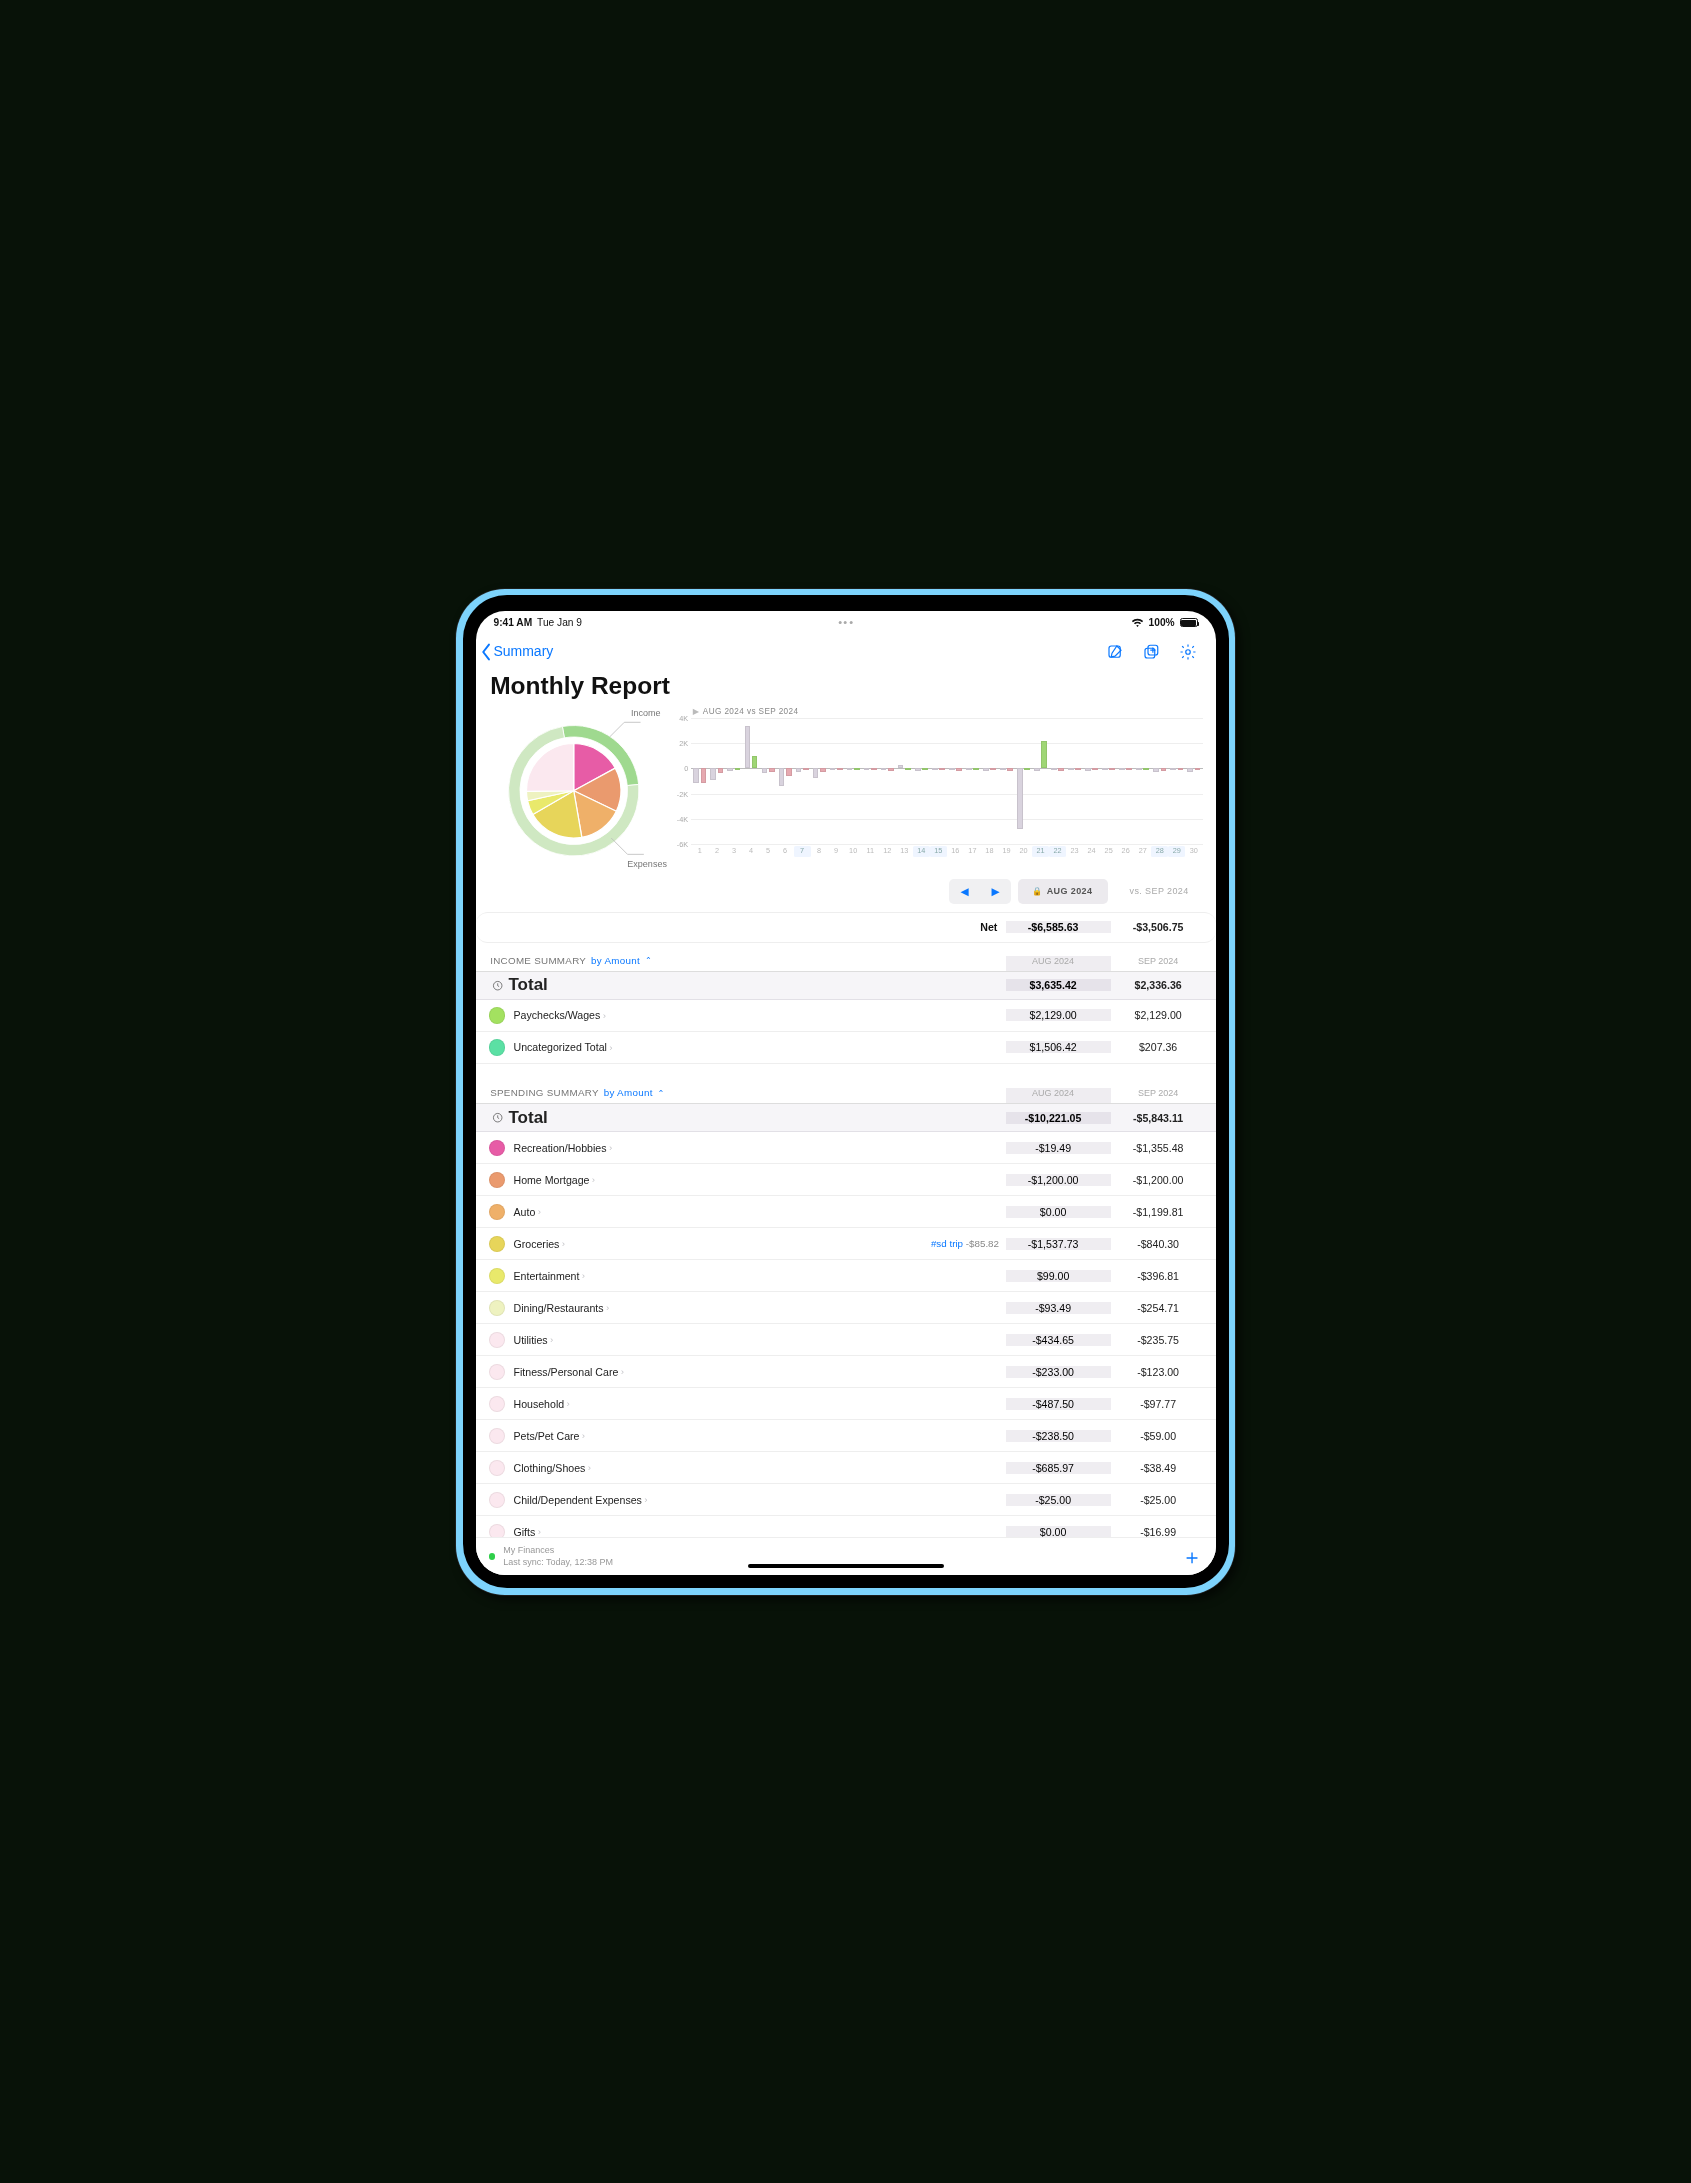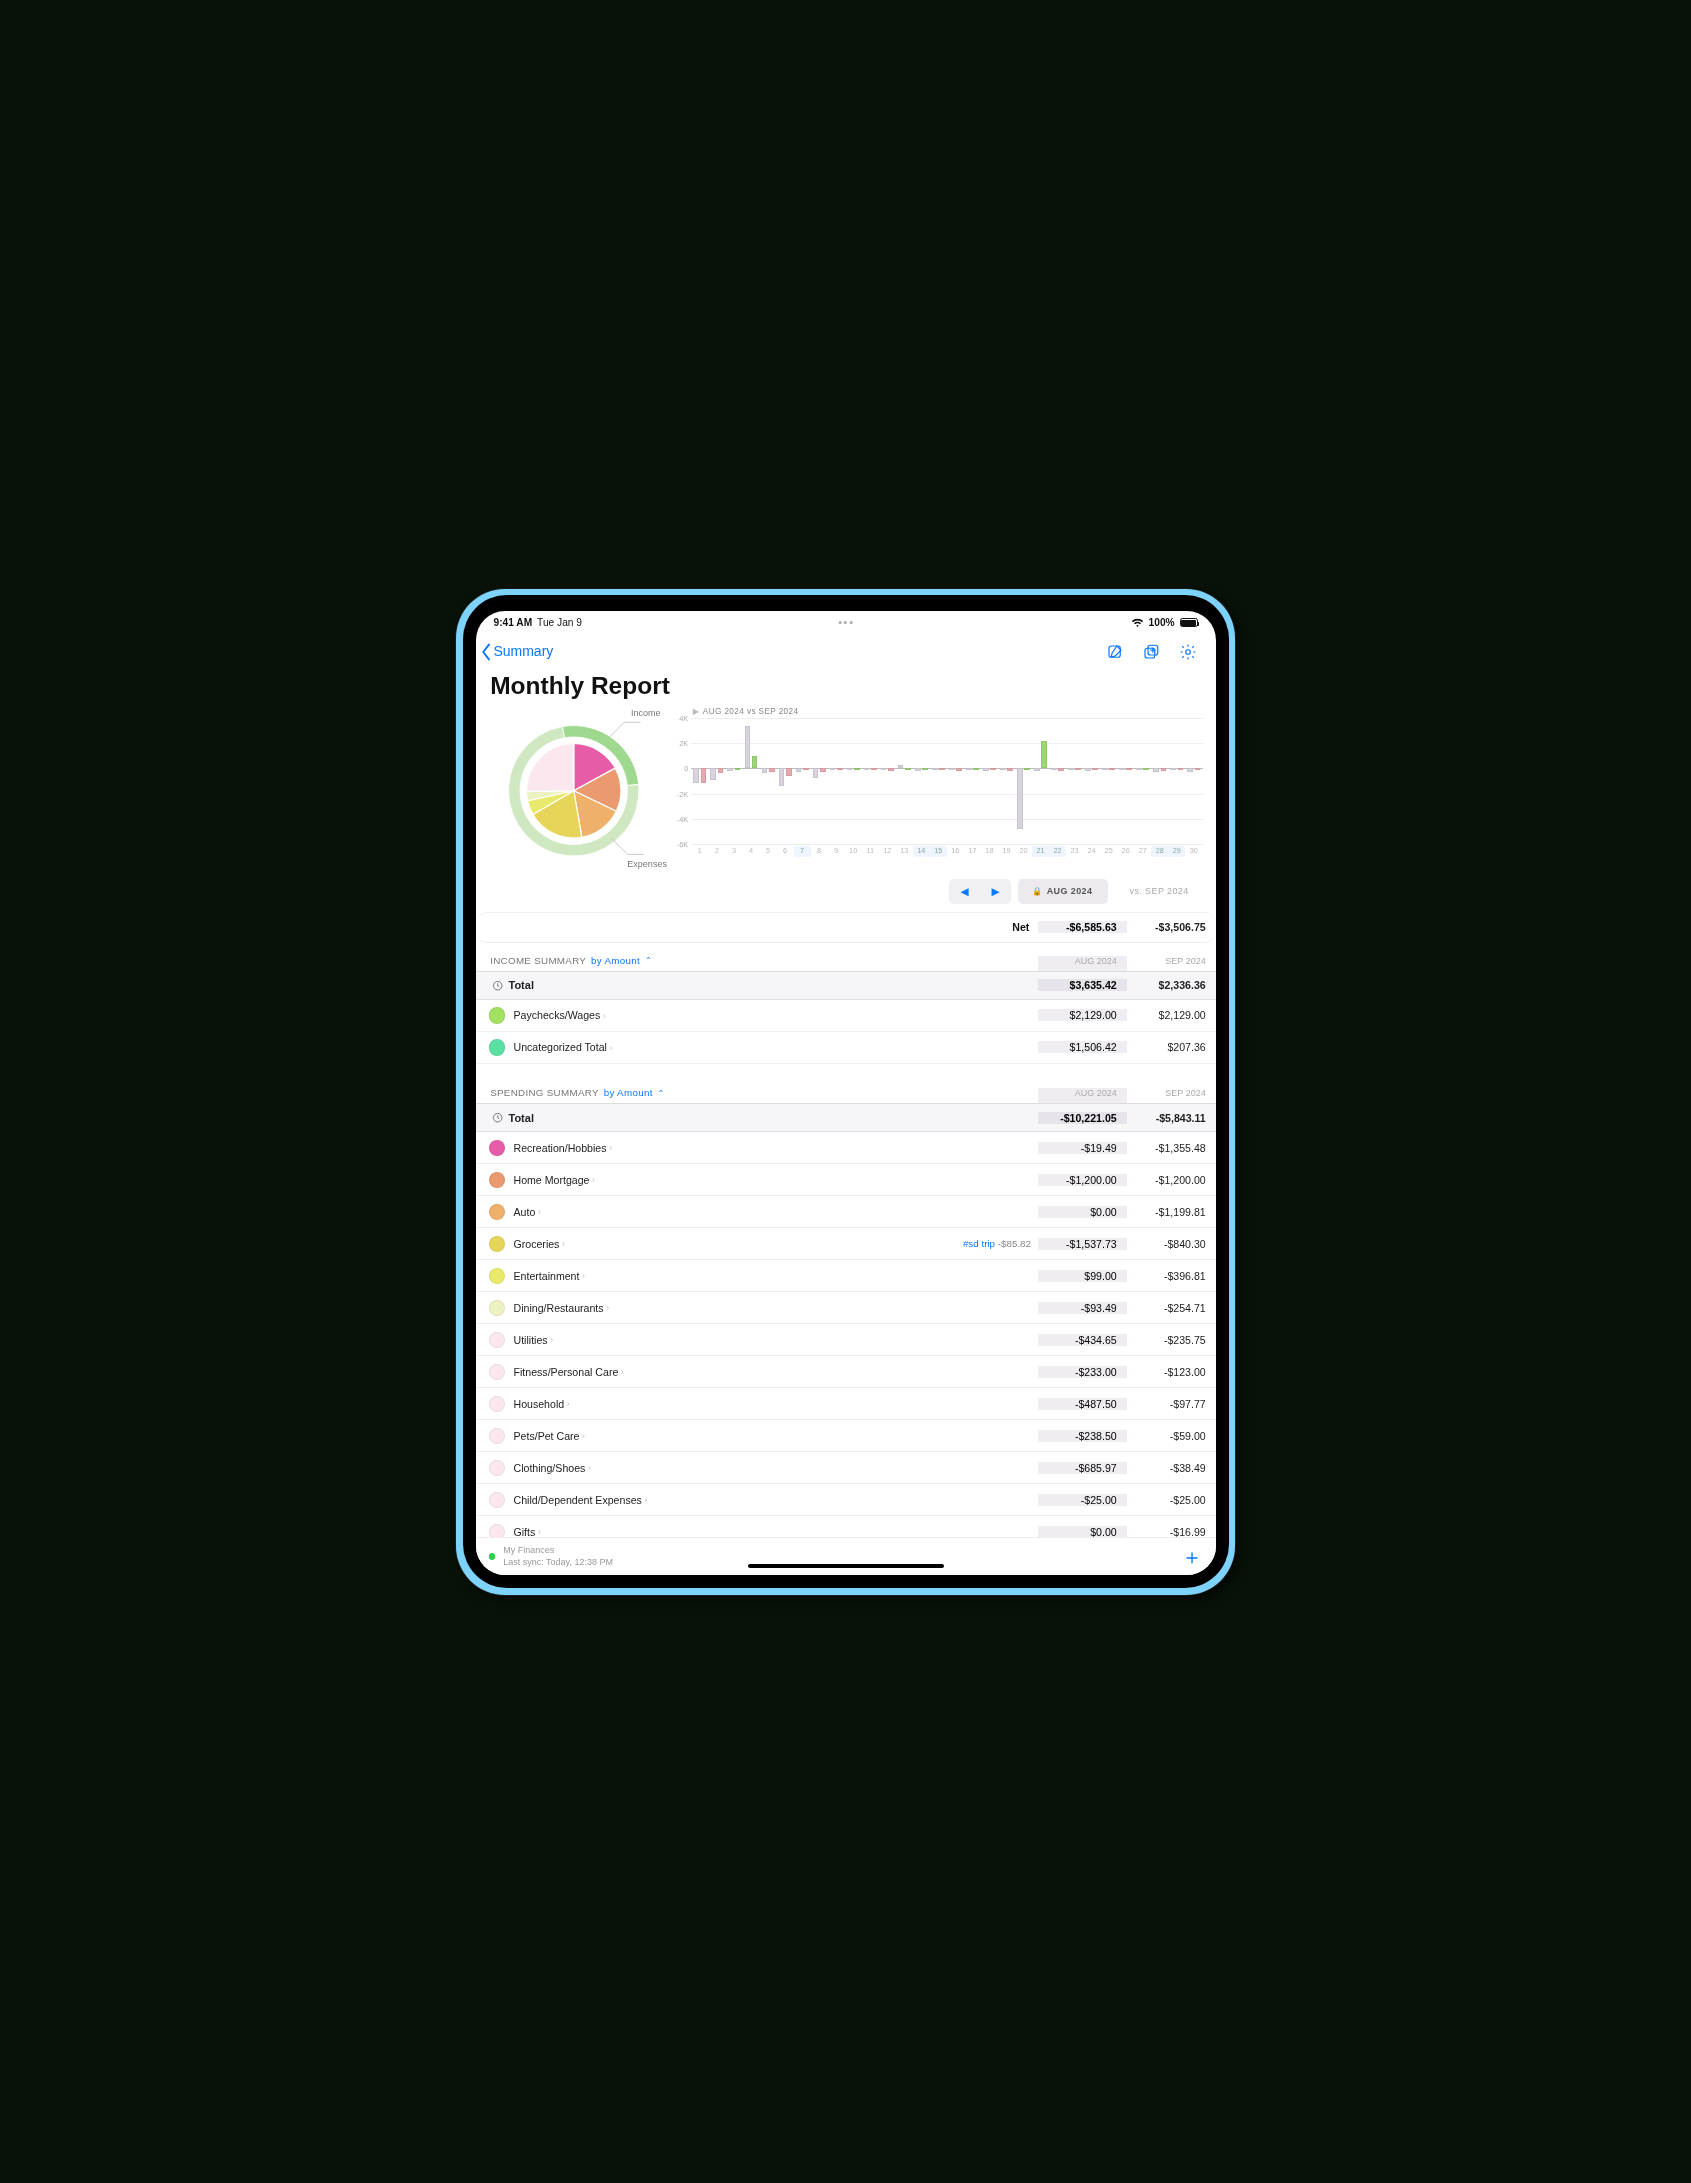--- a/index.html
+++ b/index.html
@@ -73,37 +73,37 @@
   .arrow-box { display:flex; background:#f0f0f2; border-radius:4.9px; }
   .arrow-box button{ width:31px; height:24.5px; border:none; background:none; color:#0a78ff; font-size:10.6px; cursor:pointer; }
   .period-aug { width:90px; height:24.5px; display:flex; align-items:center; justify-content:center; gap:3.3px; background:#eceaee; border-radius:4.9px; font-size:9px; font-weight:600; color:#555; letter-spacing:0.4px; }
   .period-aug .lock { color:#888; font-size:8.2px; }
   .period-sep { width:90px; height:24.5px; display:flex; align-items:center; justify-content:center; font-size:9px; color:#aaa; letter-spacing:0.4px; }
 
   
   .net-row { display:flex; align-items:center; border-top:0.8px solid #eee; border-bottom:0.8px solid #eee; height:31px;border-radius:12px; }
   .name-col { flex:1; padding-left:14.7px; font-size:10.6px; color:#111; text-align:right; padding-right:8.2px; }
   .net-row .name-col { font-weight:600; }
-  .amt-col { width:89px; text-align:right; padding-right:9.8px; font-size:10.6px; }
+  .amt-col { width:105px; text-align:center; padding-right:9.8px; font-size:10.6px; }
   .amt-col.aug { background:#efedf1; font-weight:700; }
   .amt-col.sep { font-weight:700; color:#222; }
 
   
   .sect-header { display:flex; align-items:flex-end; height:29px; border-bottom:0.8px solid #ddd; }
   .sect-header .h-left { flex:1; display:flex; align-items:center; gap:4.9px; padding-left:14.7px; padding-bottom:4.9px; font-size:9.8px; letter-spacing:0.3px; color:#777; }
   .sect-header .h-left .sort { color:#0a78ff; font-size:9.8px; }
   .sect-header .h-left .caret { color:#0a78ff; font-size:8.2px; }
   .sect-header .amt-col { font-size:9px; color:#aaa; font-weight:400; padding-bottom:4.9px; }
   .sect-header .amt-col.aug { background:#efedf1; }
 
   
   .total-row { display:flex; align-items:center; height:28px; background:#f6f5f8; border-bottom:0.8px solid #e2e0e6; }
   .total-row .icon { width:33px; display:flex; justify-content:flex-end; padding-right:4.9px; }
   .total-row .icon svg { width:11.4px; height:11.4px; stroke:#555; fill:none; stroke-width:1.6; }
-  .total-row .lbl { flex:1; font-size:11px; font-weight:600; color:#222; }
+  .total-row .lbl { flex:1; font-size:17px; font-weight:600; color:#222; }
   .total-row .amt-col.aug { background:#e6e3ea; }
   .total-row .amt-col { font-weight:700; }
 
   
   .list { overflow-y:auto; flex:1; }
   .cat-row { display:flex; align-items:center; height:32px; border-bottom:0.8px solid #eee; cursor:pointer; }
   .cat-row .dot-wrap { width:38px; display:flex; justify-content:flex-end; padding-right:8.2px; }
   .cat-dot { width:16.3px; height:16.3px; border-radius:50%; border:1.6px solid rgba(0,0,0,.06); }
   .cat-row .lbl { font-size:10.6px; color:#222; }
   .cat-row .chev { color:#c4c4c8; font-size:9.8px; margin-left:2.4px; }

